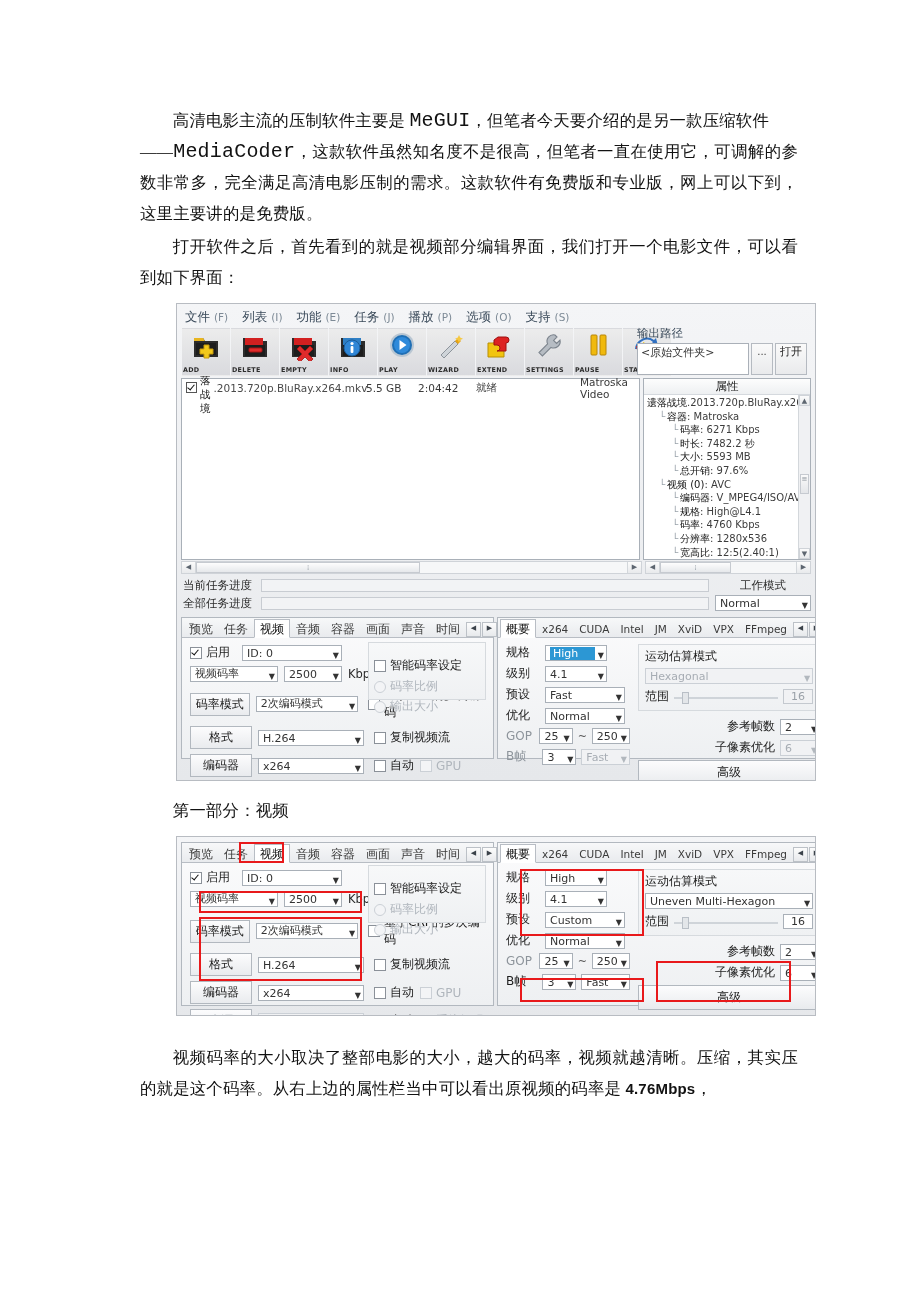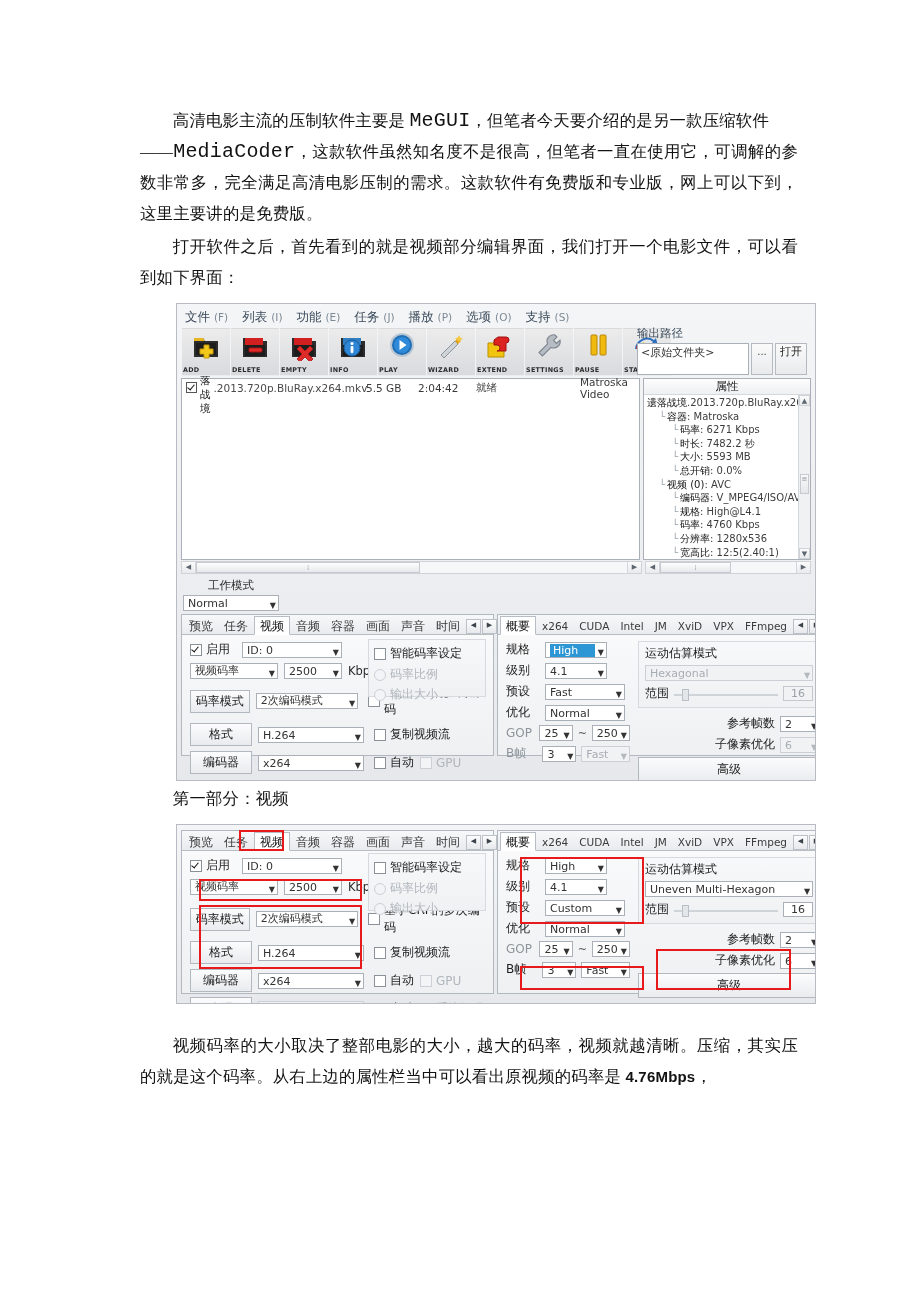--- a/index.html
+++ b/index.html
@@ -176,21 +176,21 @@
   .fchk.dis .box{border-color:#cbd0d6;background:#f3f4f6;}
   .fradio{display:flex;align-items:center;gap:4px;font-size:12px;color:#b0b6bd;}
   .fradio .rb{width:10px;height:10px;border-radius:50%;border:1px solid #cbd0d6;background:#f3f4f6;flex:none;}
   .btnlbl{
     border:1px solid #b2b8bf;background:linear-gradient(#fcfcfd,#e9ebee);
     font-size:12px;color:#1d1d1d;text-align:center;padding:2px 0;box-sizing:border-box;
   }
   .btnlbl.dis{color:#aeb4bb;}
   .smartbox{
     position:absolute;left:186px;top:4px;width:118px;height:58px;
-    border:1px solid #d6dade;background:linear-gradient(#f7f8f9,#eff1f3);box-sizing:border-box;padding:5px 5px;
+    border:1px solid #d6dade;background:linear-gradient(#f7f8f9,#eff1f3);box-sizing:border-box;padding:14px 5px;
   }
   .smartbox .t{font-size:11.5px;color:#1d1d1d;}
 
   
   .x2grid{display:flex;gap:8px;}
   .x2left{width:124px;}
   .x2right{flex:1;position:relative;}
   .x2row{display:flex;align-items:center;gap:5px;margin-bottom:4px;}
   .x2lbl{width:34px;font-size:12px;color:#1d1d1d;}
   .x2lbl.gray{color:#8d949b;}
@@ -374,21 +374,21 @@
       </div>
 
       <div class="propbox">
         <div class="ptitle">属性</div>
         <div class="ptree">
           <div class="pline l0"><span class="k">遗落战境</span><span>.2013.720p.BluRay.x264.mk</span></div>
           <div class="pline l1"><span class="tick">└</span><span class="k">容器</span>: <span>Matroska</span></div>
           <div class="pline l2"><span class="tick">└</span><span class="k">码率</span>: <span>6271 Kbps</span></div>
           <div class="pline l2"><span class="tick">└</span><span class="k">时长</span>: <span>7482.2 秒</span></div>
           <div class="pline l2"><span class="tick">└</span><span class="k">大小</span>: <span>5593 MB</span></div>
-          <div class="pline l2"><span class="tick">└</span><span class="k">总开销</span>: <span>0.0%</span></div>
+          <div class="pline l2"><span class="tick">└</span><span class="k">总开销</span>: <span>97.6%</span></div>
           <div class="pline l1"><span class="tick">└</span><span class="k">视频 (0)</span>: <span>AVC</span></div>
           <div class="pline l2"><span class="tick">└</span><span class="k">编码器</span>: <span>V_MPEG4/ISO/AVC</span></div>
           <div class="pline l2"><span class="tick">└</span><span class="k">规格</span>: <span>High@L4.1</span></div>
           <div class="pline l2"><span class="tick">└</span><span class="k">码率</span>: <span>4760 Kbps</span></div>
           <div class="pline l2"><span class="tick">└</span><span class="k">分辨率</span>: <span>1280x536</span></div>
           <div class="pline l2"><span class="tick">└</span><span class="k">宽高比</span>: <span>12:5(2.40:1)</span></div>
           <div class="vscroll">
             <div class="ar">▲</div>
             <div class="thumbv">≡</div>
             <div class="ar bot">▼</div>
@@ -412,20 +412,30 @@
           <div class="ar">◀</div>
           <div class="trk">
               <div class="thumb">⁞</div>
             </div>
           <div class="ar r">▶</div>
         </div>
       </div>
     </div>
 
     <div class="progwrap">
+      <div class="progcol">
+        <div class="progline">
+          <span class="plbl">当前任务进度</span>
+          <span class="pbar"></span>
+        </div>
+        <div class="progline">
+          <span class="plbl">全部任务进度</span>
+          <span class="pbar"></span>
+        </div>
+      </div>
       <div class="wmode">
         <div class="wlbl">工作模式</div>
         <div class="ddl">
           <span class="cv">Normal</span>
           <span class="ca">▼</span>
         </div>
       </div>
     </div>
 
     <div class="panes">
@@ -634,21 +644,21 @@
                   </span>
               </div>
               <div class="advbtn" style="margin-top:2px;">高级</div>
             </div>
           </div>
         </div>
       </div>
     </div>
   </div>
 
-  <p class="para ind" style="margin-top:2px;">第一部分：视频</p>
+  <p class="para ind" style="margin-top:14px;">第一部分：视频</p>
 
   <div class="app win2">
     <div class="panes" style="padding-top:5px;">
 
       <div class="pane lp" style="height:164px;">
         <div class="tabbar">
           <span class="tab">预览</span>
           <span class="tab">任务</span>
           <span class="tab active">视频</span>
           <span class="tab">音频</span>

